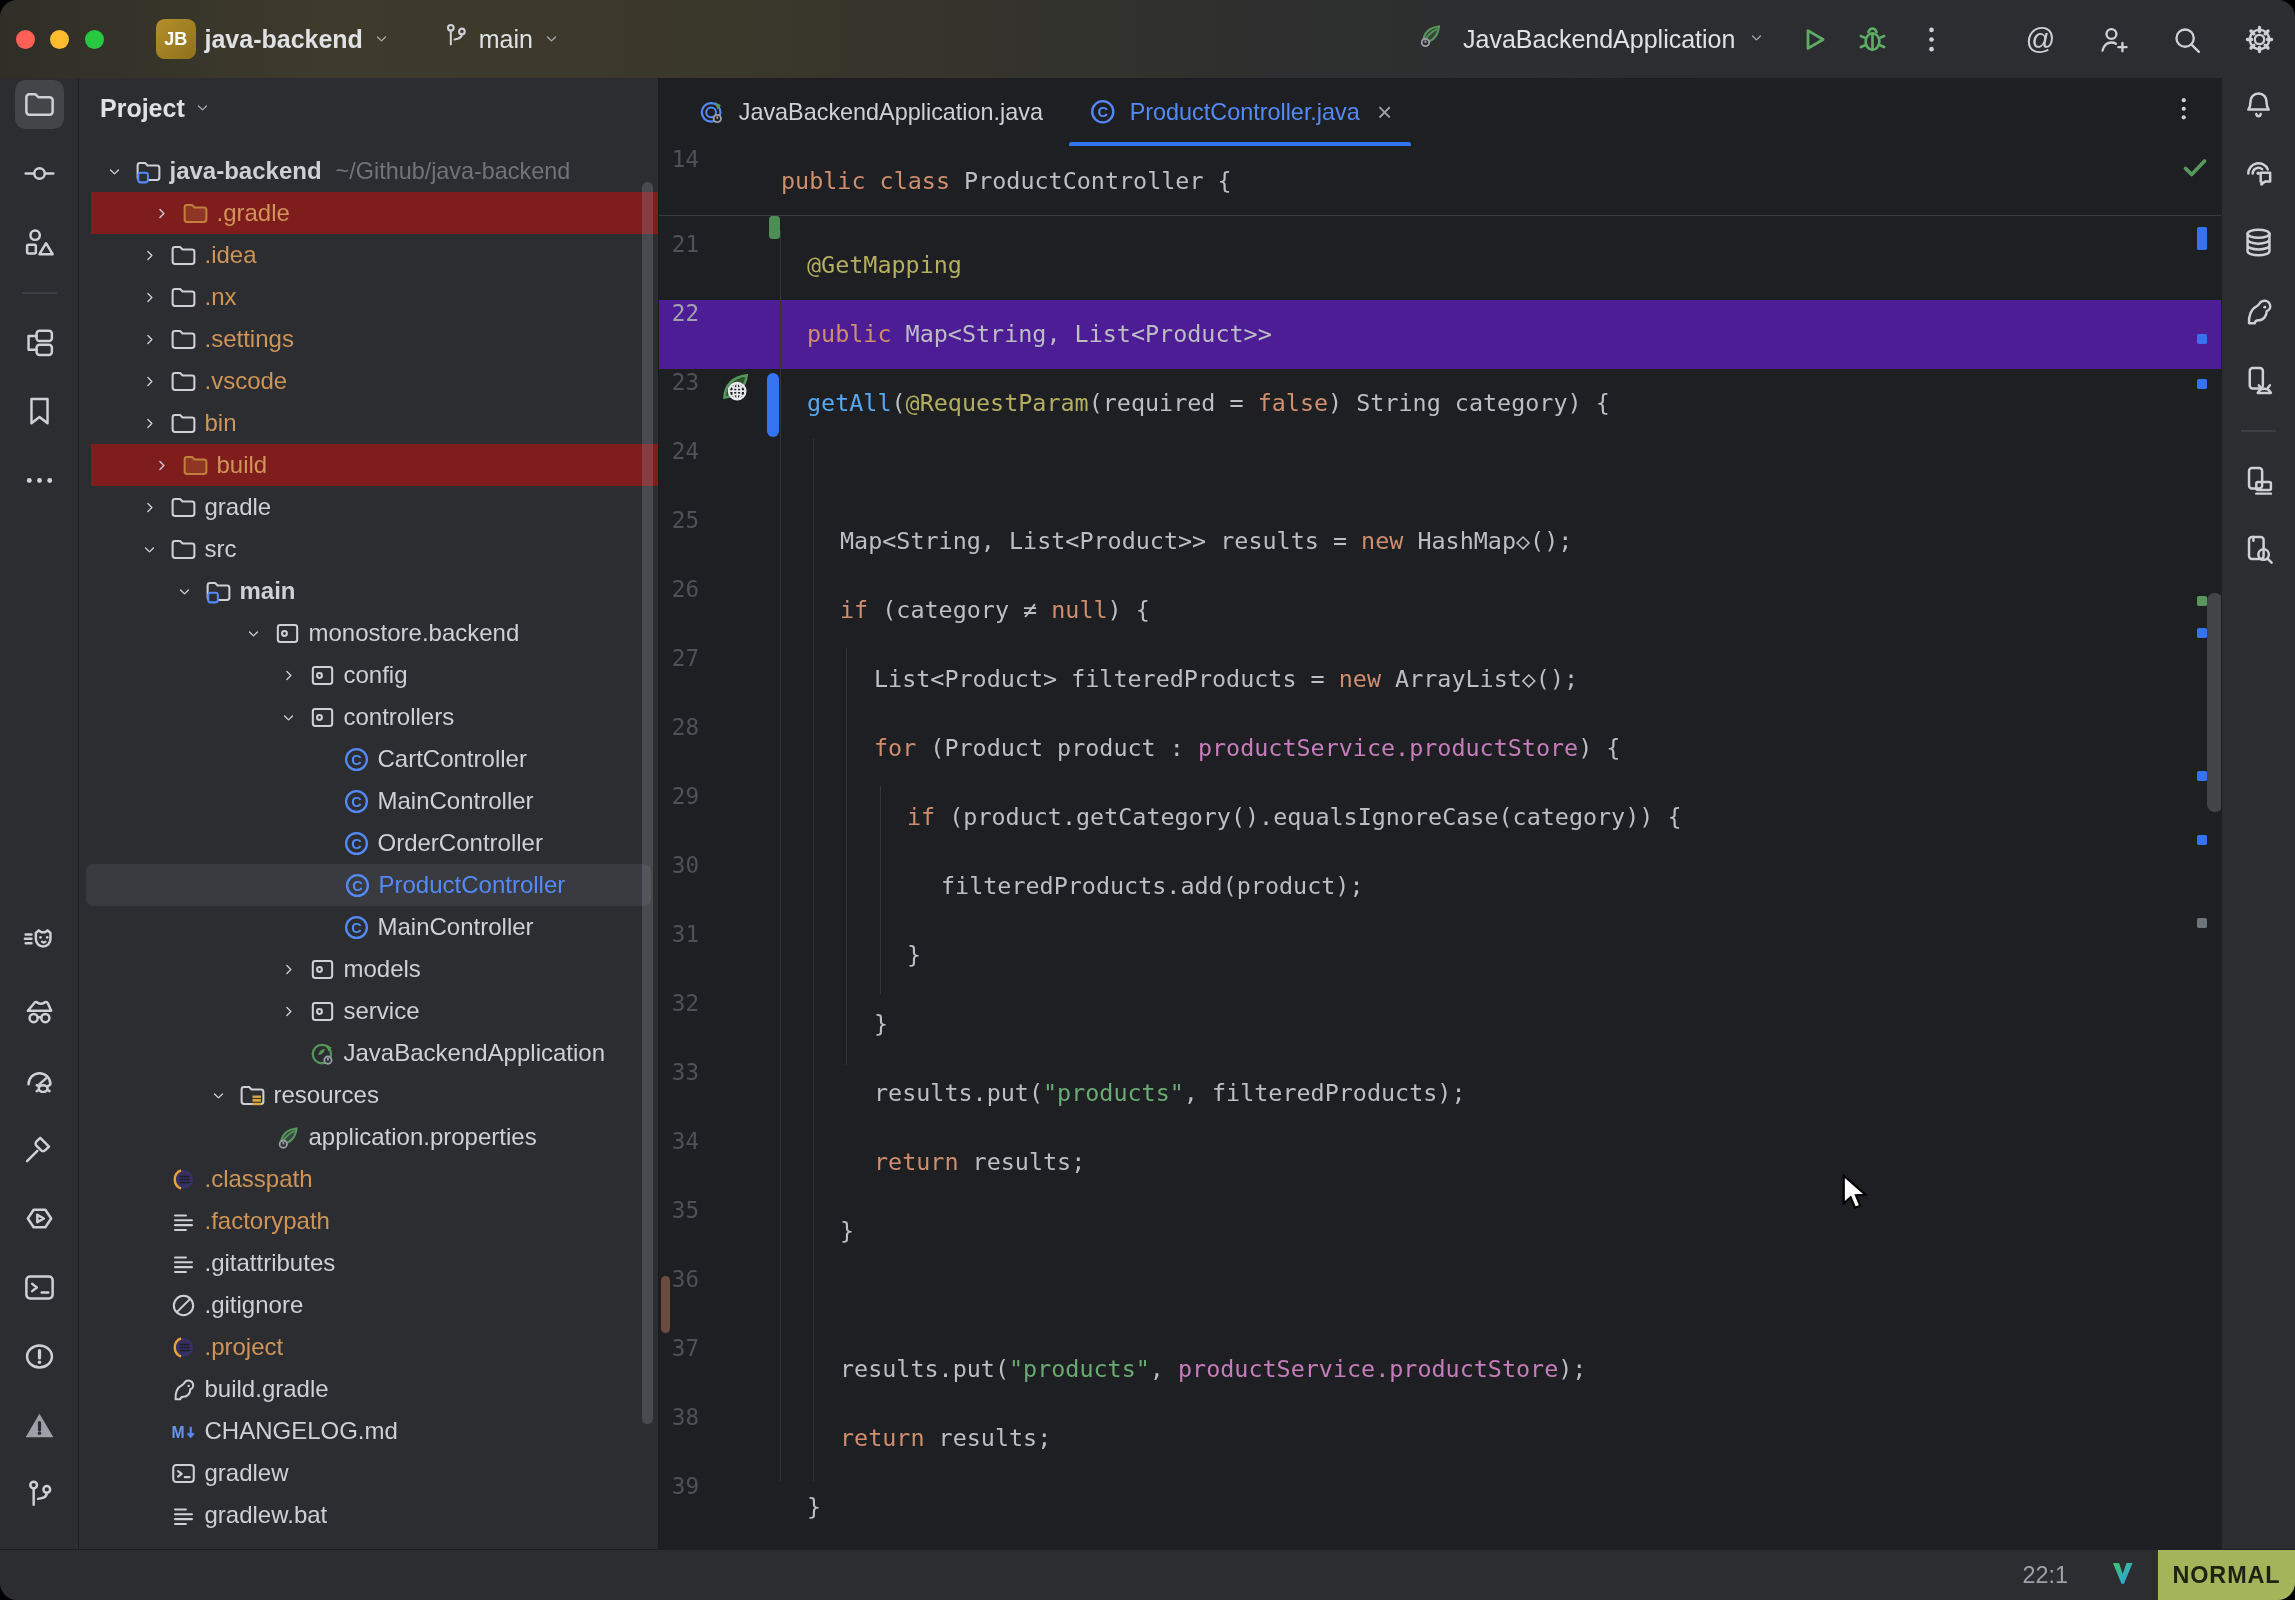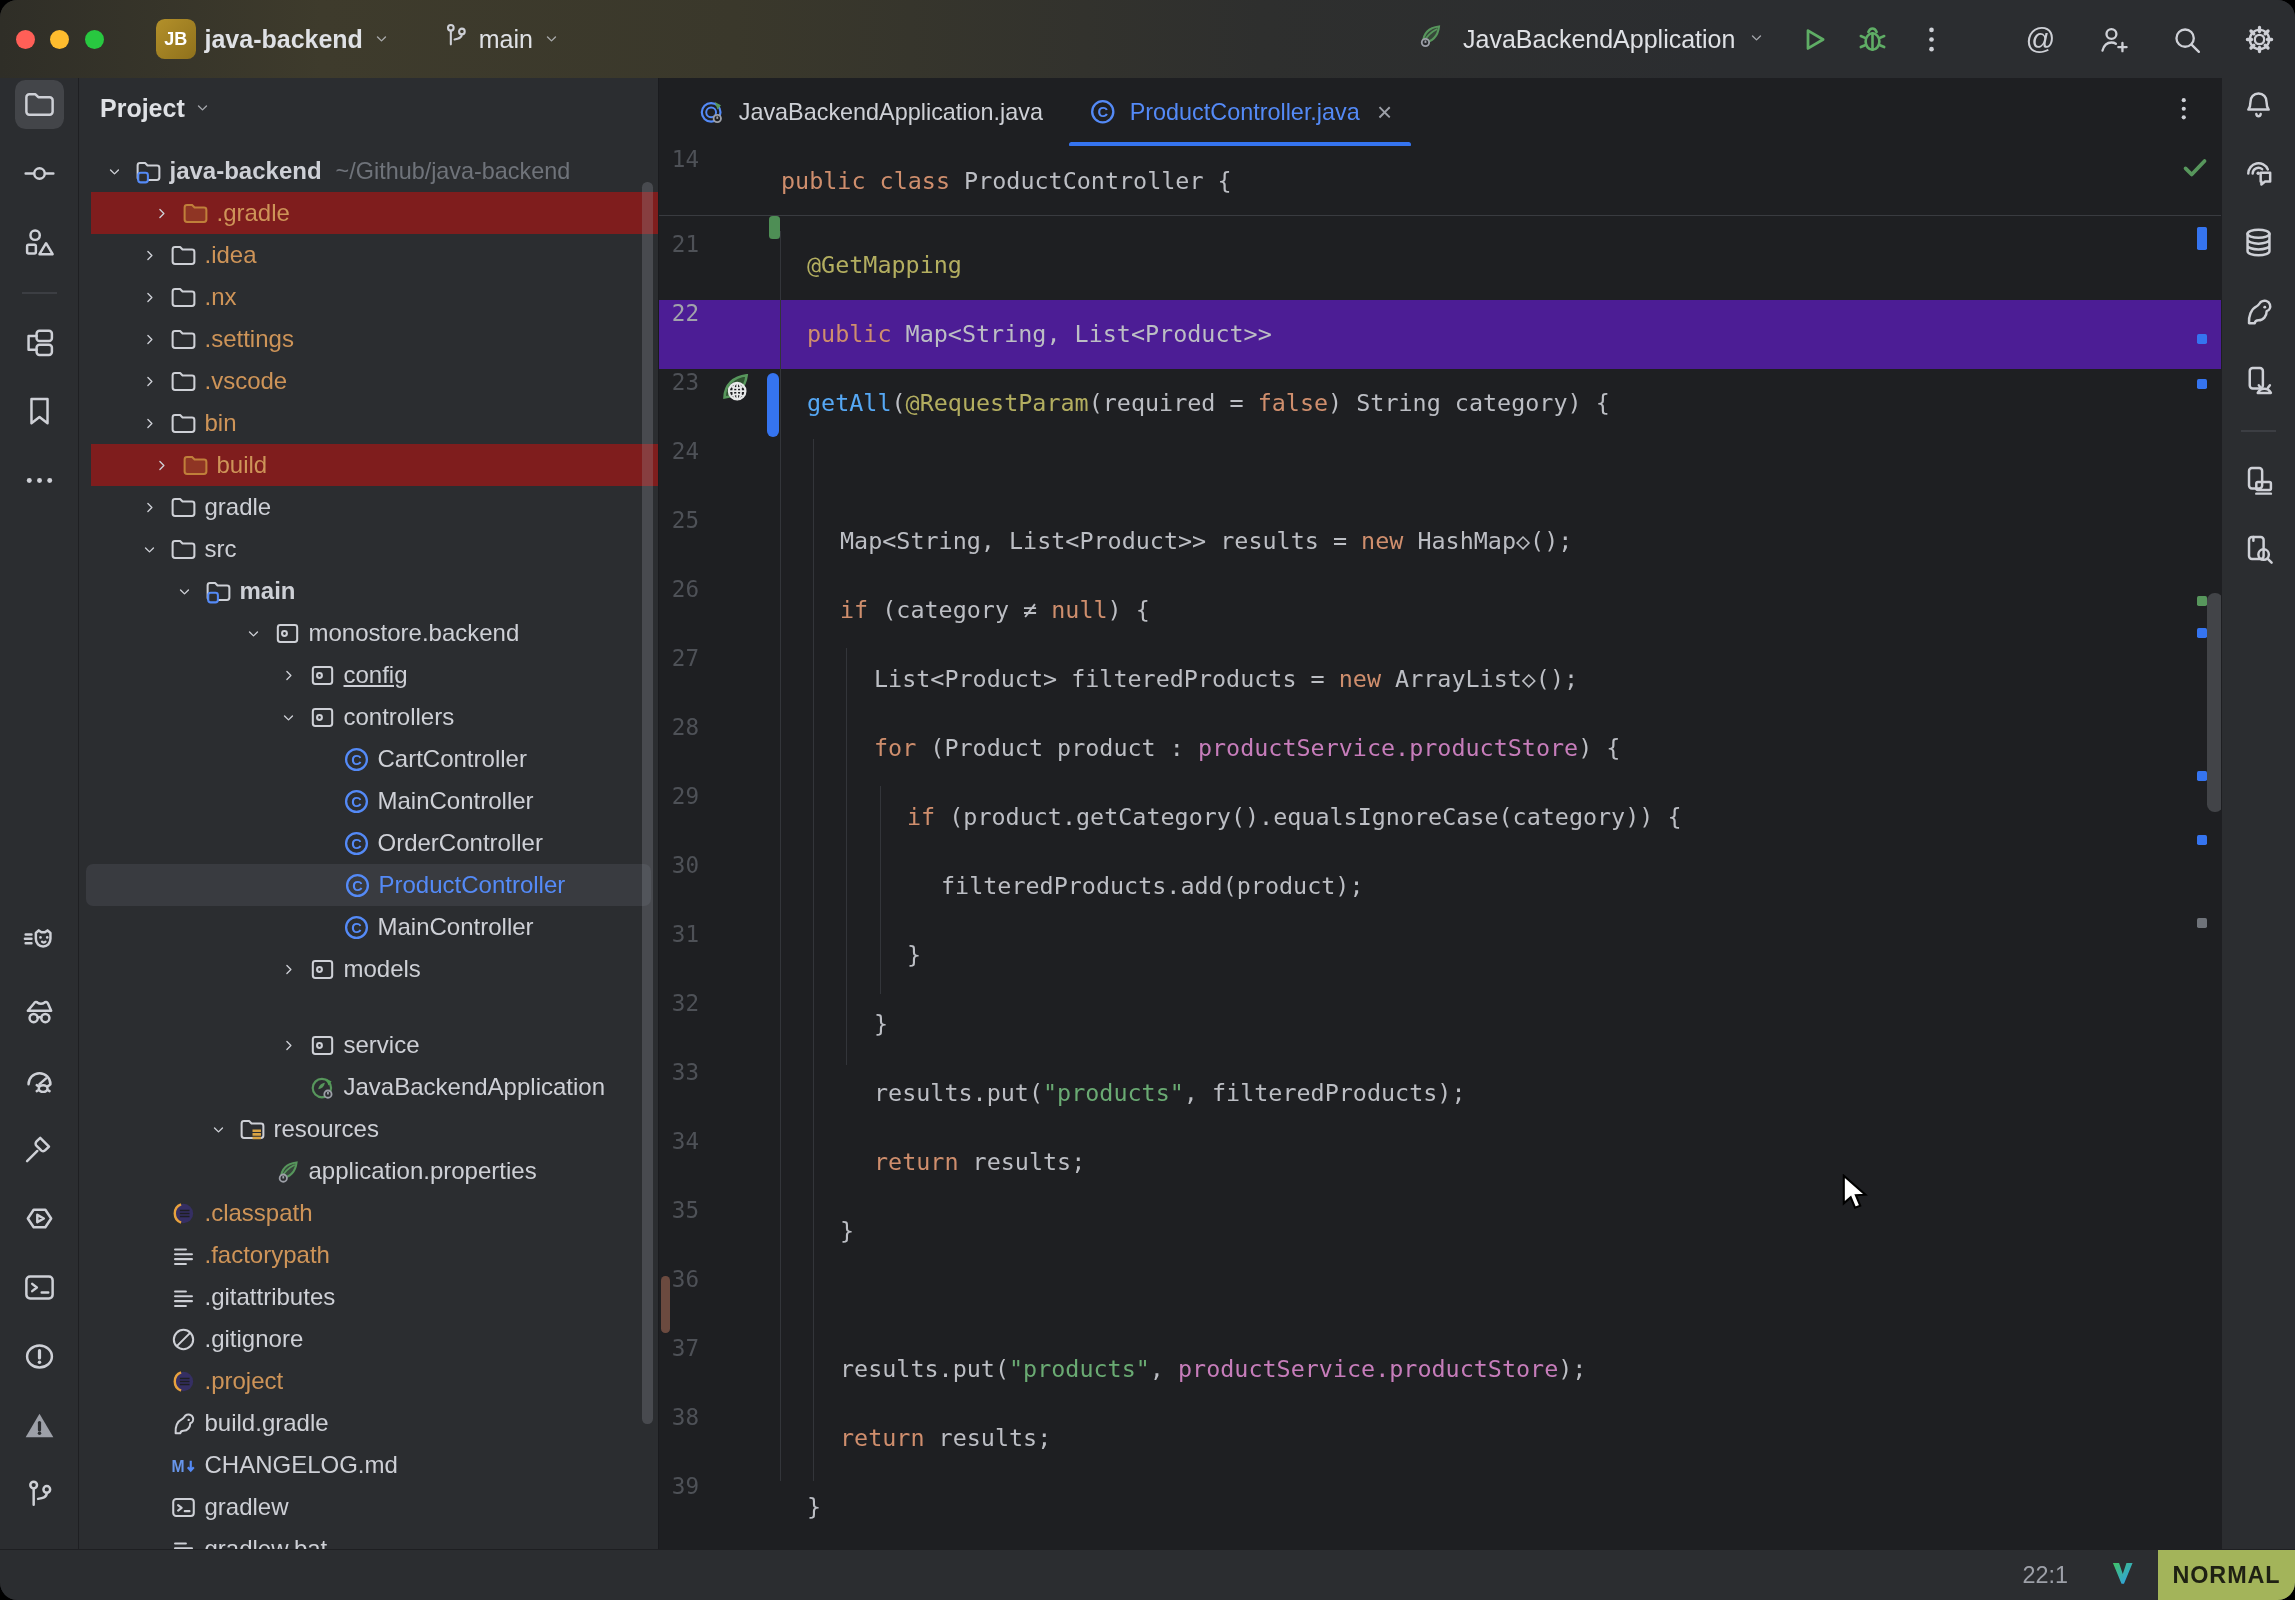--- a/index.html
+++ b/index.html
@@ -444,21 +444,21 @@
               </svg>
             </span>
             <span class="ticon">
               <svg width="29" height="29" viewBox="0 0 24 24">
                 <rect x="4" y="5" width="16" height="14" rx="2" stroke="#ced0d6" stroke-width="1.7" fill="none" stroke-linecap="round" stroke-linejoin="round"></rect>
                 <circle cx="9.5" cy="12" r="2" stroke="#ced0d6" stroke-width="1.7" fill="none" stroke-linecap="round" stroke-linejoin="round"></circle>
               </svg>
             </span>
             <span class="tlabel">monostore.backend</span>
           </div>
-          <div class="trow" style="padding-left: 193px; text-decoration: underline;">
+          <div class="trow" style="padding-left: 193px;">
             <span class="slot">
               <svg width="19" height="19" viewBox="0 0 24 24">
                 <path d="M10 7l5 5-5 5" stroke="#ced0d6" stroke-width="1.7" fill="none" stroke-linecap="round" stroke-linejoin="round"></path>
               </svg>
             </span>
             <span class="ticon">
               <svg width="29" height="29" viewBox="0 0 24 24">
                 <rect x="4" y="5" width="16" height="14" rx="2" stroke="#ced0d6" stroke-width="1.7" fill="none" stroke-linecap="round" stroke-linejoin="round"></rect>
                 <circle cx="9.5" cy="12" r="2" stroke="#ced0d6" stroke-width="1.7" fill="none" stroke-linecap="round" stroke-linejoin="round"></circle>
               </svg>
@@ -536,21 +536,21 @@
               </svg>
             </span>
             <span class="ticon">
               <svg width="29" height="29" viewBox="0 0 24 24">
                 <rect x="4" y="5" width="16" height="14" rx="2" stroke="#ced0d6" stroke-width="1.7" fill="none" stroke-linecap="round" stroke-linejoin="round"></rect>
                 <circle cx="9.5" cy="12" r="2" stroke="#ced0d6" stroke-width="1.7" fill="none" stroke-linecap="round" stroke-linejoin="round"></circle>
               </svg>
             </span>
             <span class="tlabel">models</span>
           </div>
-          <div class="trow" style="padding-left: 193px; margin-top: 34px;">
+          <div class="trow" style="padding-left: 193px;">
             <span class="slot">
               <svg width="19" height="19" viewBox="0 0 24 24">
                 <path d="M10 7l5 5-5 5" stroke="#ced0d6" stroke-width="1.7" fill="none" stroke-linecap="round" stroke-linejoin="round"></path>
               </svg>
             </span>
             <span class="ticon">
               <svg width="29" height="29" viewBox="0 0 24 24">
                 <rect x="4" y="5" width="16" height="14" rx="2" stroke="#ced0d6" stroke-width="1.7" fill="none" stroke-linecap="round" stroke-linejoin="round"></rect>
                 <circle cx="9.5" cy="12" r="2" stroke="#ced0d6" stroke-width="1.7" fill="none" stroke-linecap="round" stroke-linejoin="round"></circle>
               </svg>

